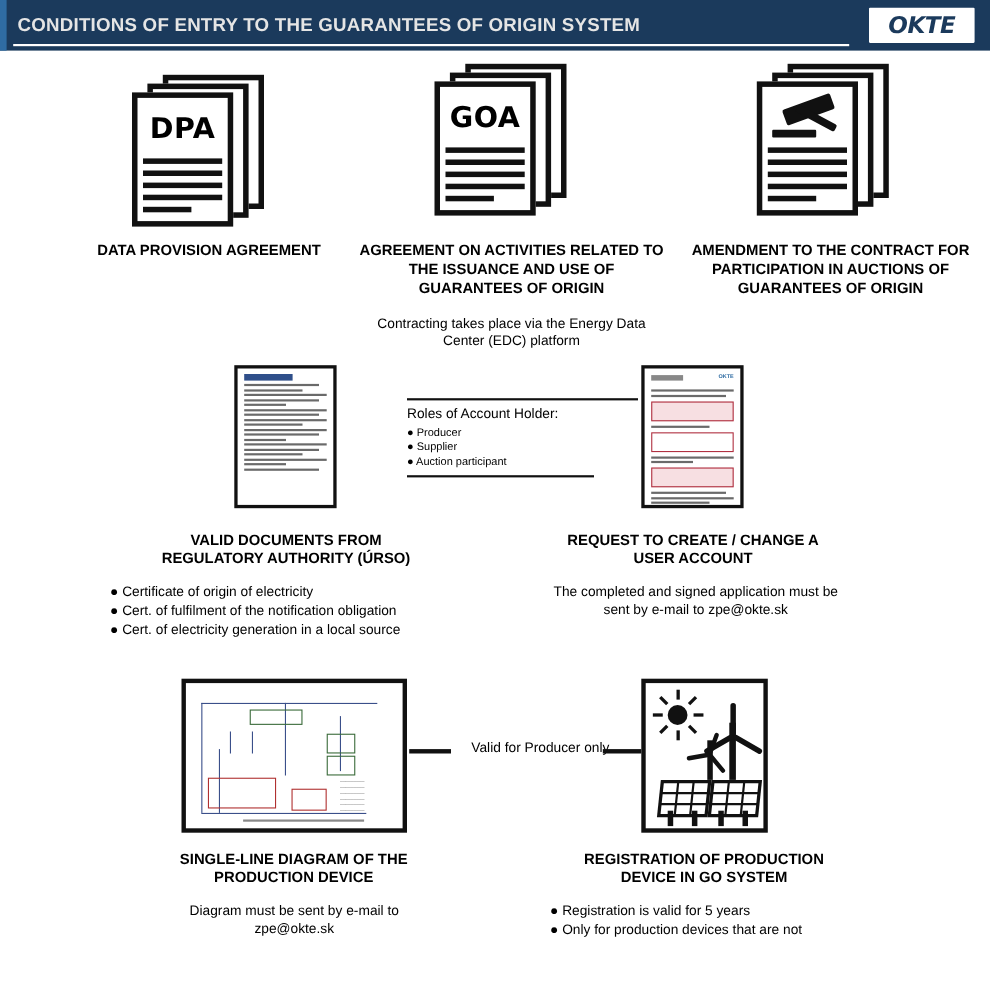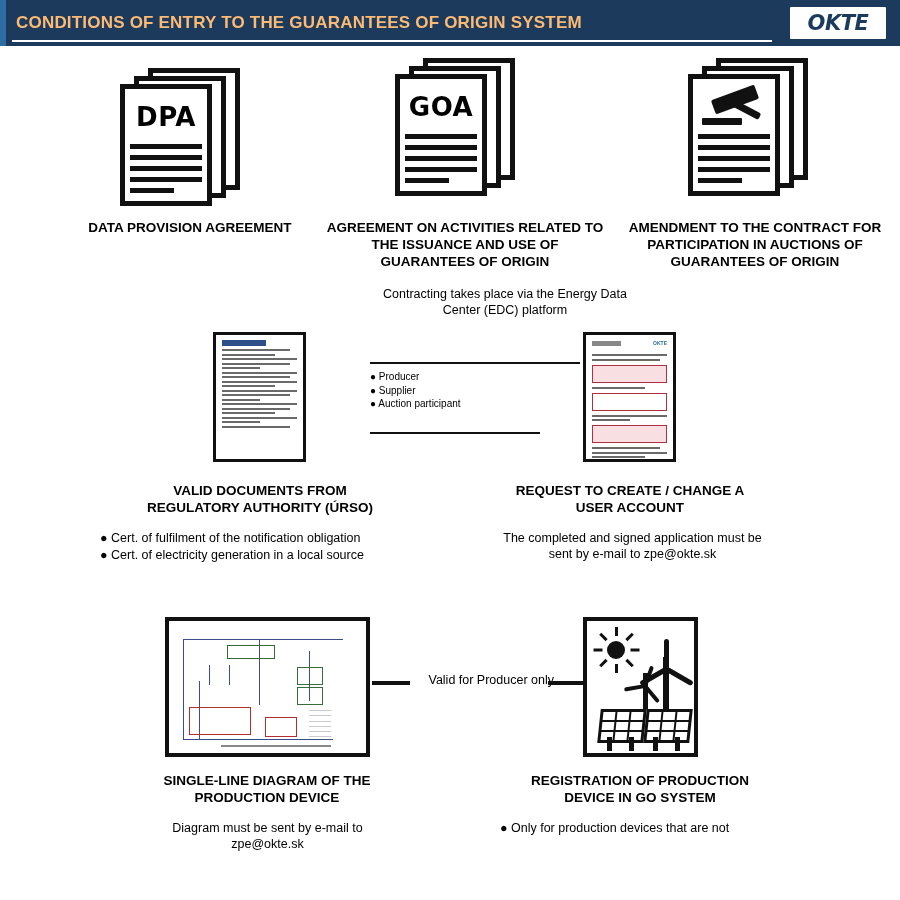--- a/index.html
+++ b/index.html
@@ -26,21 +26,21 @@
     display: flex;
     align-items: center;
   }
   .header-bar-accent {
     position: absolute;
     left: 0; top: 0;
     width: 6px; height: 46px;
     background: #2f6ca3;
   }
   .header-title {
-    color: #fdba74;
+    color: #e5e5e5;
     font-size: 17px;
     font-weight: bold;
     letter-spacing: 0.2px;
     margin-left: 16px;
     white-space: nowrap;
   }
   .header-underline {
     position: absolute;
     left: 12px;
     top: 40px;
@@ -309,21 +309,21 @@
     <div class="doc-lines" style="top:76px;">
       <i></i>
         <i></i>
         <i></i>
         <i></i>
         <i class="short"></i>
     </div>
   </div>
 </div>
 <div class="node caption" style="left:325px; top:220px; width:280px;">AGREEMENT ON ACTIVITIES RELATED TO THE ISSUANCE AND USE OF GUARANTEES OF ORIGIN</div>
-<div class="node sub" style="left:335px; top:286px; width:260px;margin-left:40px;">Contracting takes place via the Energy Data Center (EDC) platform</div>
+<div class="node sub" style="left:335px; top:286px; width:260px;">Contracting takes place via the Energy Data Center (EDC) platform</div>
 
 <div class="node" style="left:688px; top:58px; width:160px;">
   <div class="docstack" style="width:130px; height:150px;">
     <div class="sheet sheet-back2"></div>
     <div class="sheet sheet-back1"></div>
     <div class="sheet sheet-front"></div>
     <div class="gavel" style="top:30px;">
       <div class="head"></div>
       <div class="handle"></div>
       <div class="base"></div>
@@ -357,26 +357,28 @@
     <div class="m-line w100"></div>
     <div class="m-line w90"></div>
     <div class="m-line w70"></div>
     <div class="m-line w100"></div>
     <div class="m-line w50"></div>
     <div class="m-line w90"></div>
   </div>
 </div>
 <div class="node caption" style="left:135px; top:483px; width:250px;">VALID DOCUMENTS FROM REGULATORY AUTHORITY (ÚRSO)</div>
 <div class="node bullets" style="left:100px; top:530px; width:360px;">
+  <div>● Certificate of origin of electricity</div>
   <div>● Cert. of fulfilment of the notification obligation</div>
   <div>● Cert. of electricity generation in a local source</div>
 </div>
 
 <div class="divider-rule" style="left:370px; top:362px; width:210px;"></div>
 <div class="node" style="left:370px; top:368px; width:220px;">
+  <div style="font-size:12.5px; line-height:1.35;">Roles of Account Holder:</div>
   <div style="font-size:10px; line-height:1.35; margin-top:2px;">
     <div>● Producer</div>
     <div>● Supplier</div>
     <div>● Auction participant</div>
   </div>
 </div>
 <div class="divider-rule" style="left:370px; top:432px; width:170px;"></div>
 
 <div class="node" style="left:583px; top:332px;">
   <div class="minidoc" style="width:93px; height:130px;">
@@ -479,14 +481,15 @@
       <span></span>
         <span></span>
         <span></span>
     </div>
     <div class="panel-leg" style="left:66px; top:116px;"></div>
     <div class="panel-leg" style="left:88px; top:116px;"></div>
   </div>
 </div>
 <div class="node caption" style="left:510px; top:773px; width:260px;">REGISTRATION OF PRODUCTION DEVICE IN GO SYSTEM</div>
 <div class="node bullets" style="left:500px; top:820px; width:300px;">
+  <div>● Registration is valid for 5 years</div>
   <div>● Only for production devices that are not</div>
 </div>
 
 </body></html>

